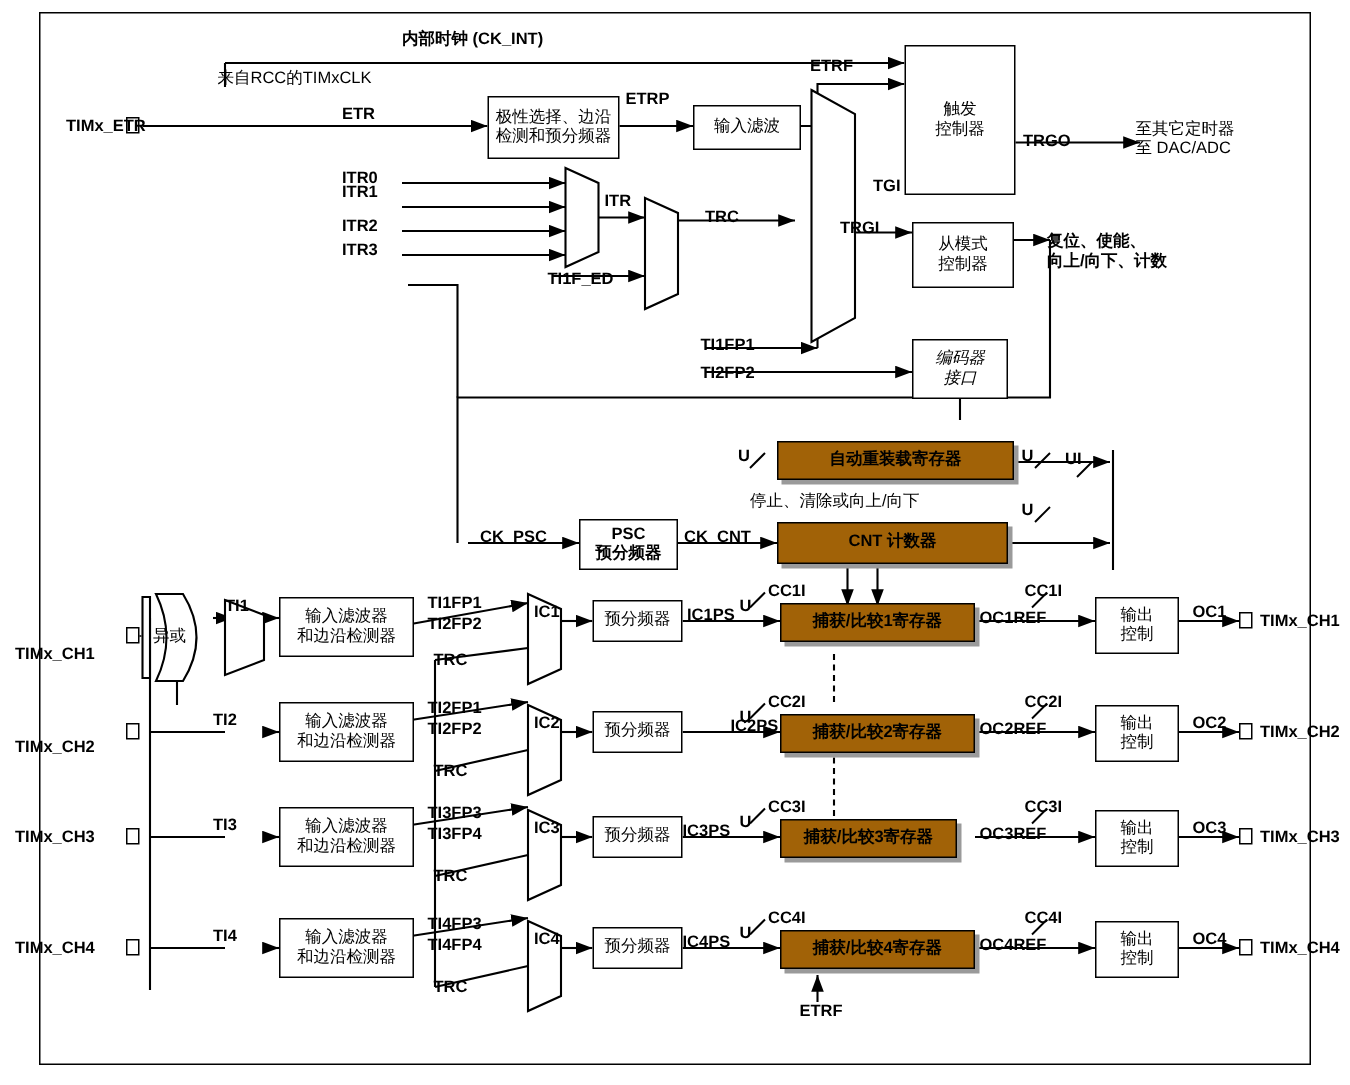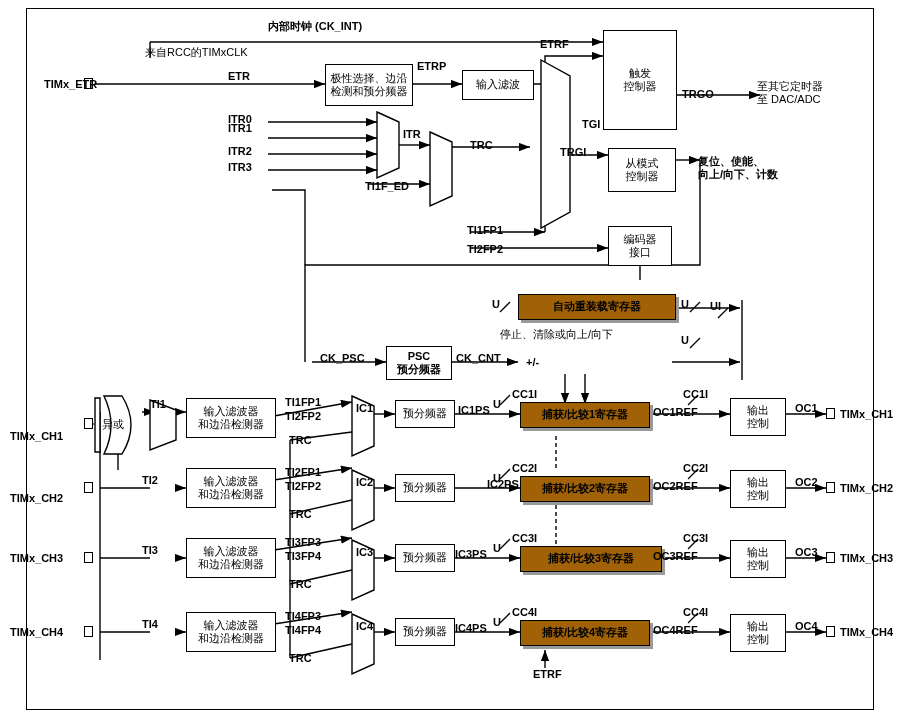--- a/index.html
+++ b/index.html
@@ -223,26 +223,27 @@
   <div class="lbl b" style="left:526px;top:356px;">+/-</div>
   <div class="lbl b" style="left:533px;top:668px;">ETRF</div>
 
   <div class="box" style="left:325px;top:64px;width:88px;height:42px;">极性选择、边沿
 检测和预分频器</div>
   <div class="box" style="left:462px;top:70px;width:72px;height:30px;">输入滤波</div>
   <div class="box" style="left:603px;top:30px;width:74px;height:100px;">触发
 控制器</div>
   <div class="box" style="left:608px;top:148px;width:68px;height:44px;">从模式
 控制器</div>
-  <div class="box" style="left:608px;top:226px;width:64px;height:40px;">编码器
+  <div class="box" style="left:608px;top:226px;width:64px;height:40px;font-style:italic;">编码器
 接口</div>
 
   <div class="box gr sh" style="left:518px;top:294px;width:158px;height:26px;">自动重装载寄存器</div>
   <div class="box" style="left:386px;top:346px;width:66px;height:34px;font-weight:bold;">PSC
 预分频器</div>
+  <div class="box gr sh" style="left:518px;top:348px;width:154px;height:28px;">CNT 计数器</div>
 
   <div class="lbl" style="left:102px;top:418px;">异或</div>
 
   <div class="box" style="left:186px;top:398px;width:90px;height:40px;">输入滤波器
 和边沿检测器</div>
   <div class="box" style="left:395px;top:400px;width:60px;height:28px;">预分频器</div>
   <div class="box gr sh" style="left:520px;top:402px;width:130px;height:26px;">捕获/比较1寄存器</div>
   <div class="box" style="left:730px;top:398px;width:56px;height:38px;">输出
 控制</div>
   <div class="lbl b" style="left:150px;top:398px;">TI1</div>
@@ -271,21 +272,21 @@
   <div class="lbl b" style="left:455px;top:478px;margin-left:32px;">IC2PS</div>
   <div class="lbl b" style="left:512px;top:462px;">CC2I</div>
   <div class="lbl b" style="left:683px;top:462px;">CC2I</div>
   <div class="lbl b" style="left:653px;top:480px;">OC2REF</div>
   <div class="lbl b" style="left:795px;top:476px;">OC2</div>
   <div class="lbl b" style="left:493px;top:472px;">U</div>
 
   <div class="box" style="left:186px;top:538px;width:90px;height:40px;">输入滤波器
 和边沿检测器</div>
   <div class="box" style="left:395px;top:544px;width:60px;height:28px;">预分频器</div>
-  <div class="box gr sh" style="left:520px;top:546px;width:142px;height:26px;">捕获/比较3寄存器</div>
+  <div class="box gr sh" style="left:520px;top:546px;width:118px;height:26px;">捕获/比较3寄存器</div>
   <div class="box" style="left:730px;top:540px;width:56px;height:38px;">输出
 控制</div>
   <div class="lbl b" style="left:142px;top:544px;">TI3</div>
   <div class="lbl b" style="left:285px;top:536px;">TI3FP3</div>
   <div class="lbl b" style="left:285px;top:550px;">TI3FP4</div>
   <div class="lbl b" style="left:289px;top:578px;">TRC</div>
   <div class="lbl b" style="left:356px;top:546px;">IC3</div>
   <div class="lbl b" style="left:455px;top:548px;">IC3PS</div>
   <div class="lbl b" style="left:512px;top:532px;">CC3I</div>
   <div class="lbl b" style="left:683px;top:532px;">CC3I</div>

